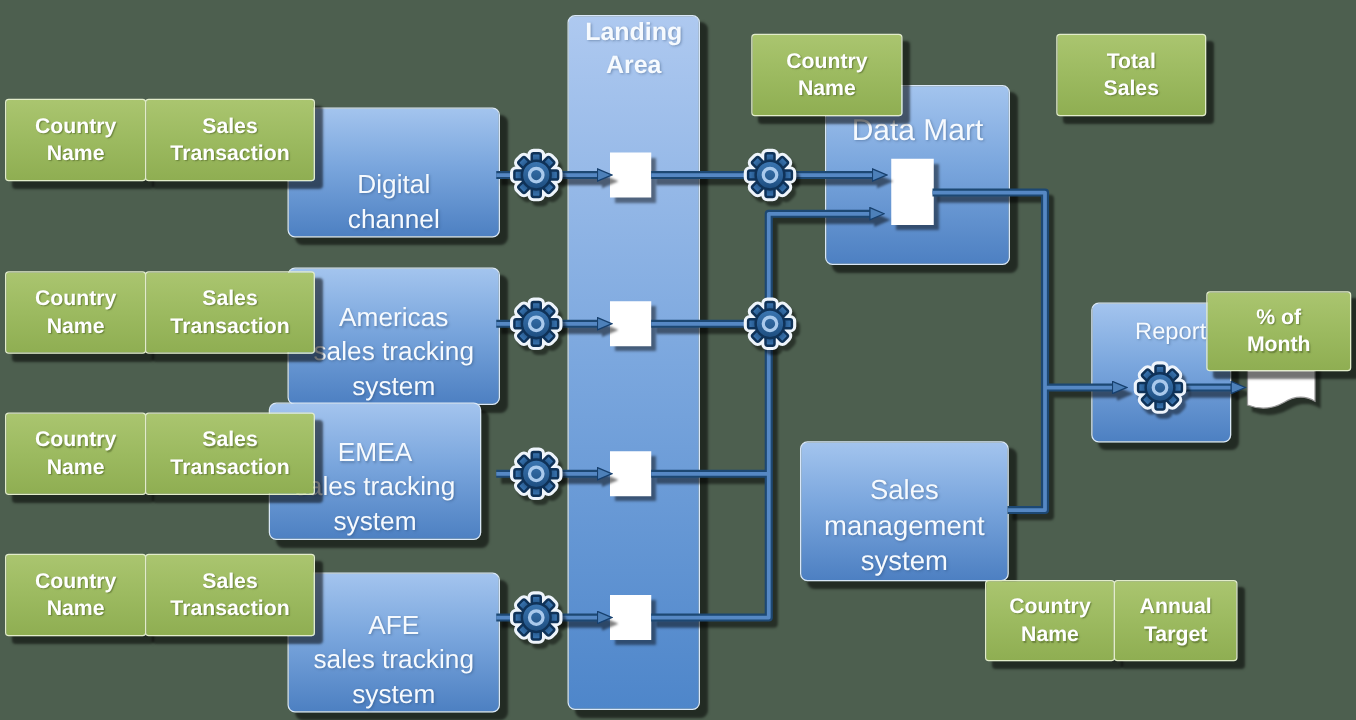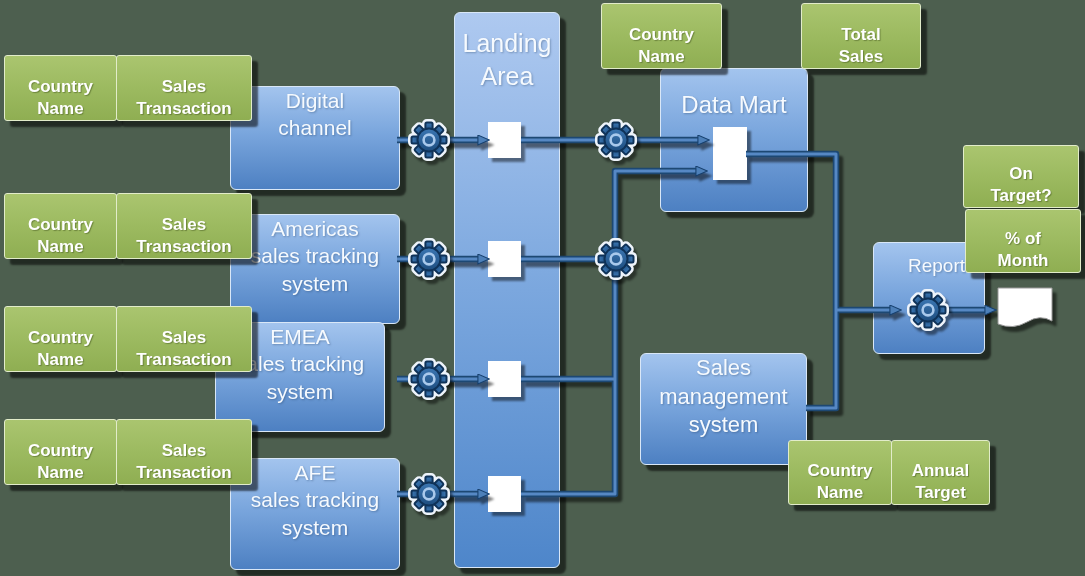--- a/index.html
+++ b/index.html
@@ -13,44 +13,44 @@
     background:#4d5f4f;
     overflow:hidden;
   }
   
   .bluebox{
     position:absolute;
     background:linear-gradient(180deg,#a3c4ee 0%,#7aa6dd 45%,#4d80c2 100%);
     border:1px solid #d9e7f7;
     border-radius:6px;
     box-shadow:6px 6px 2px rgba(0,0,0,0.55);
-    display:flex;align-items:flex-start;justify-content:center;
+    display:flex;align-items:flex-end;justify-content:center;
     color:#f6fafe;
   }
   .bluebox.topalign{align-items:flex-start;}
   .lbl{
     white-space:pre-line;
     text-align:center;
     line-height:1.3;
     text-shadow:1px 1px 2px rgba(30,55,90,0.35);
   }
   .src-lbl{font-size:21px;}
-  .landing-lbl{font-size:25px;padding-top:14px;}
+  .landing-lbl{font-size:20px;font-weight:bold;}
   .dm-lbl{font-size:24px;padding-top:20px;}
   .sm-lbl{font-size:22px;}
   .rp-lbl{font-size:19px;padding-top:11px;margin-left:15px;}
   
   .greenbox{
     position:absolute;
     background:linear-gradient(180deg,#aac56f 0%,#9cba60 50%,#8fae52 100%);
     border:1px solid #e2ecca;
     border-radius:3px;
     box-shadow:6px 6px 2px rgba(0,0,0,0.55);
-    display:flex;align-items:flex-end;justify-content:center;
-    color:#ffffff;font-weight:bold;font-size:17px;
+    display:flex;align-items:center;justify-content:center;
+    color:#ffffff;font-weight:bold;font-size:17px;margin-top:24px;
   }
   .greenbox .lbl{text-shadow:1px 1px 1px rgba(80,100,40,0.6);}
   
   .slot{
     position:absolute;
     background:#ffffff;
     box-shadow:4px 4px 2px rgba(0,0,0,0.45);
   }
   
   svg.connectors{position:absolute;left:0;top:0;}
@@ -229,29 +229,25 @@
     </div>
   <div class="greenbox" style="left:116px;top:419px;width:134px;height:64px">
     <div class="lbl">Sales
 Transaction</div>
     </div>
 
   <div class="greenbox" style="left:601px;top:3px;width:119px;height:64px">
     <div class="lbl">Country
 Name</div>
     </div>
-  <div class="greenbox" style="left:801px;top:3px;width:118px;height:64px">
+  <div class="greenbox" style="left:845px;top:3px;width:118px;height:64px">
     <div class="lbl">Total
 Sales</div>
     </div>
 
-  <div class="greenbox" style="left:963px;top:145px;width:114px;height:61px">
-    <div class="lbl">On
-Target?</div>
-    </div>
   <div class="greenbox" style="left:965px;top:209px;width:114px;height:62px">
     <div class="lbl">% of
 Month</div>
     </div>
 
   <div class="greenbox" style="left:788px;top:440px;width:102px;height:63px">
     <div class="lbl">Country
 Name</div>
     </div>
   <div class="greenbox" style="left:891px;top:440px;width:97px;height:63px">

